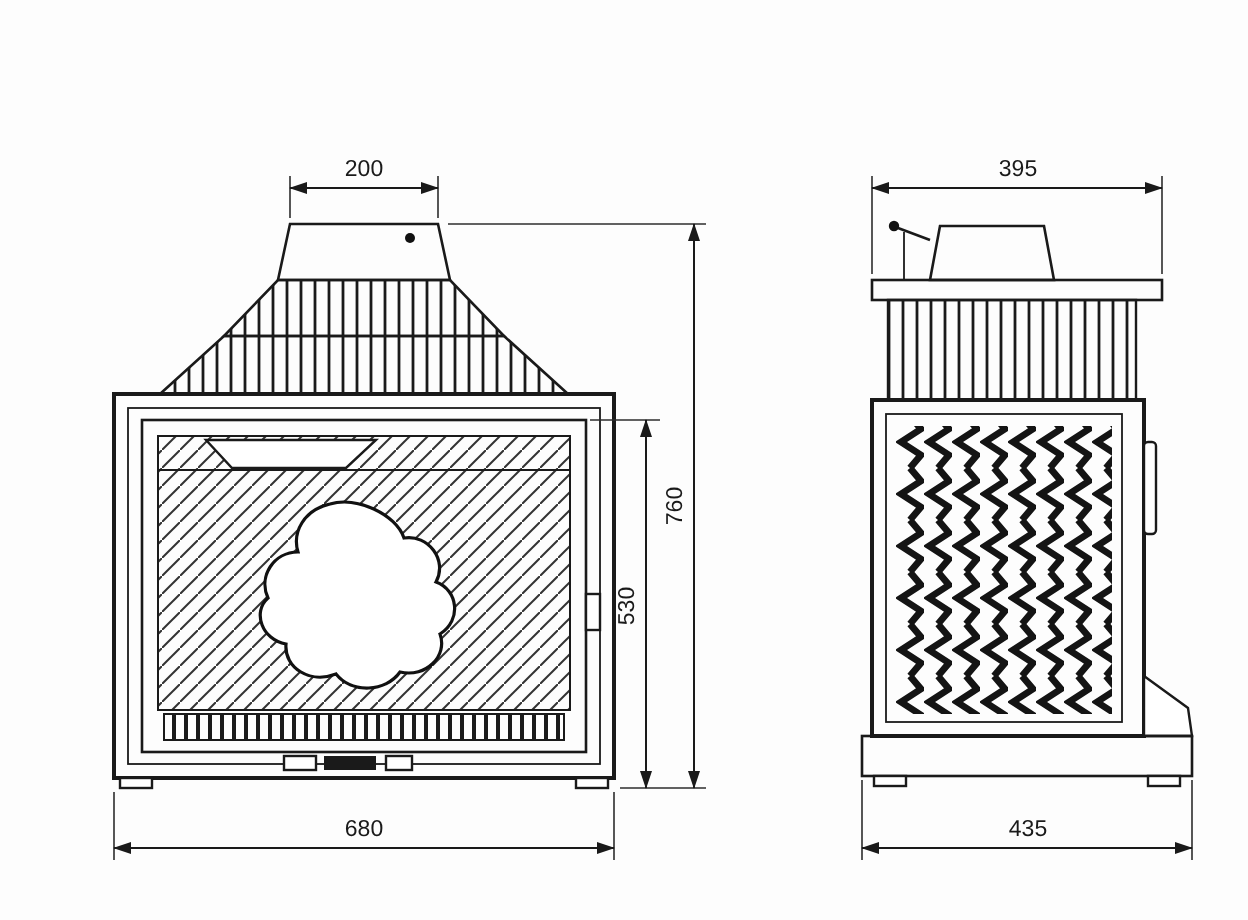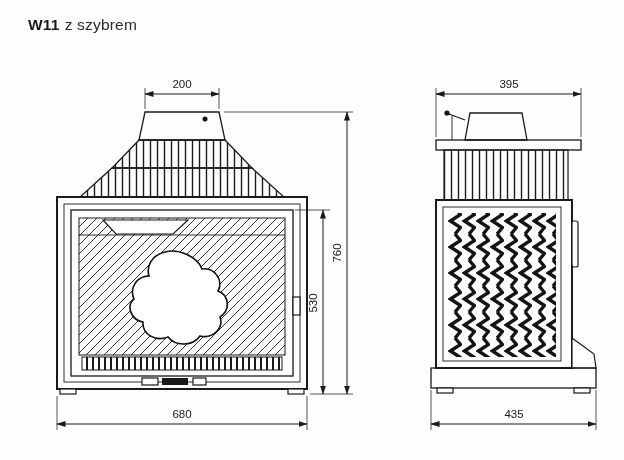--- a/index.html
+++ b/index.html
@@ -14,23 +14,20 @@
   .o1{fill:none;stroke:#1a1a1a;stroke-width:2;}
   .o2{fill:none;stroke:#1a1a1a;stroke-width:1.3;}
   .o3{fill:none;stroke:#1a1a1a;stroke-width:.9;}
   .wfill{fill:#ffffff;stroke:#1a1a1a;stroke-width:1.2;}
 </style>
 </head>
 <body>
 
 <div class="page">
 
-  <div class="title">
-    <span class="model">W11</span><span class="variant">z szybrem</span>
-  </div>
 
   <svg width="624" height="460" viewBox="0 0 624 460">
     <defs>
       <marker id="arr" markerWidth="9" markerHeight="7" refX="8.5" refY="3" orient="auto-start-reverse" markerUnits="userSpaceOnUse">
         <path d="M0,0 L9,3 L0,6 Z" fill="#1a1a1a"></path>
       </marker>
       <pattern id="hatchPat" patternUnits="userSpaceOnUse" width="9" height="9">
         <path d="M0,9 L9,0" stroke="#333333" stroke-width="1"></path>
       </pattern>
       <pattern id="finsPat" patternUnits="userSpaceOnUse" width="7" height="7">

